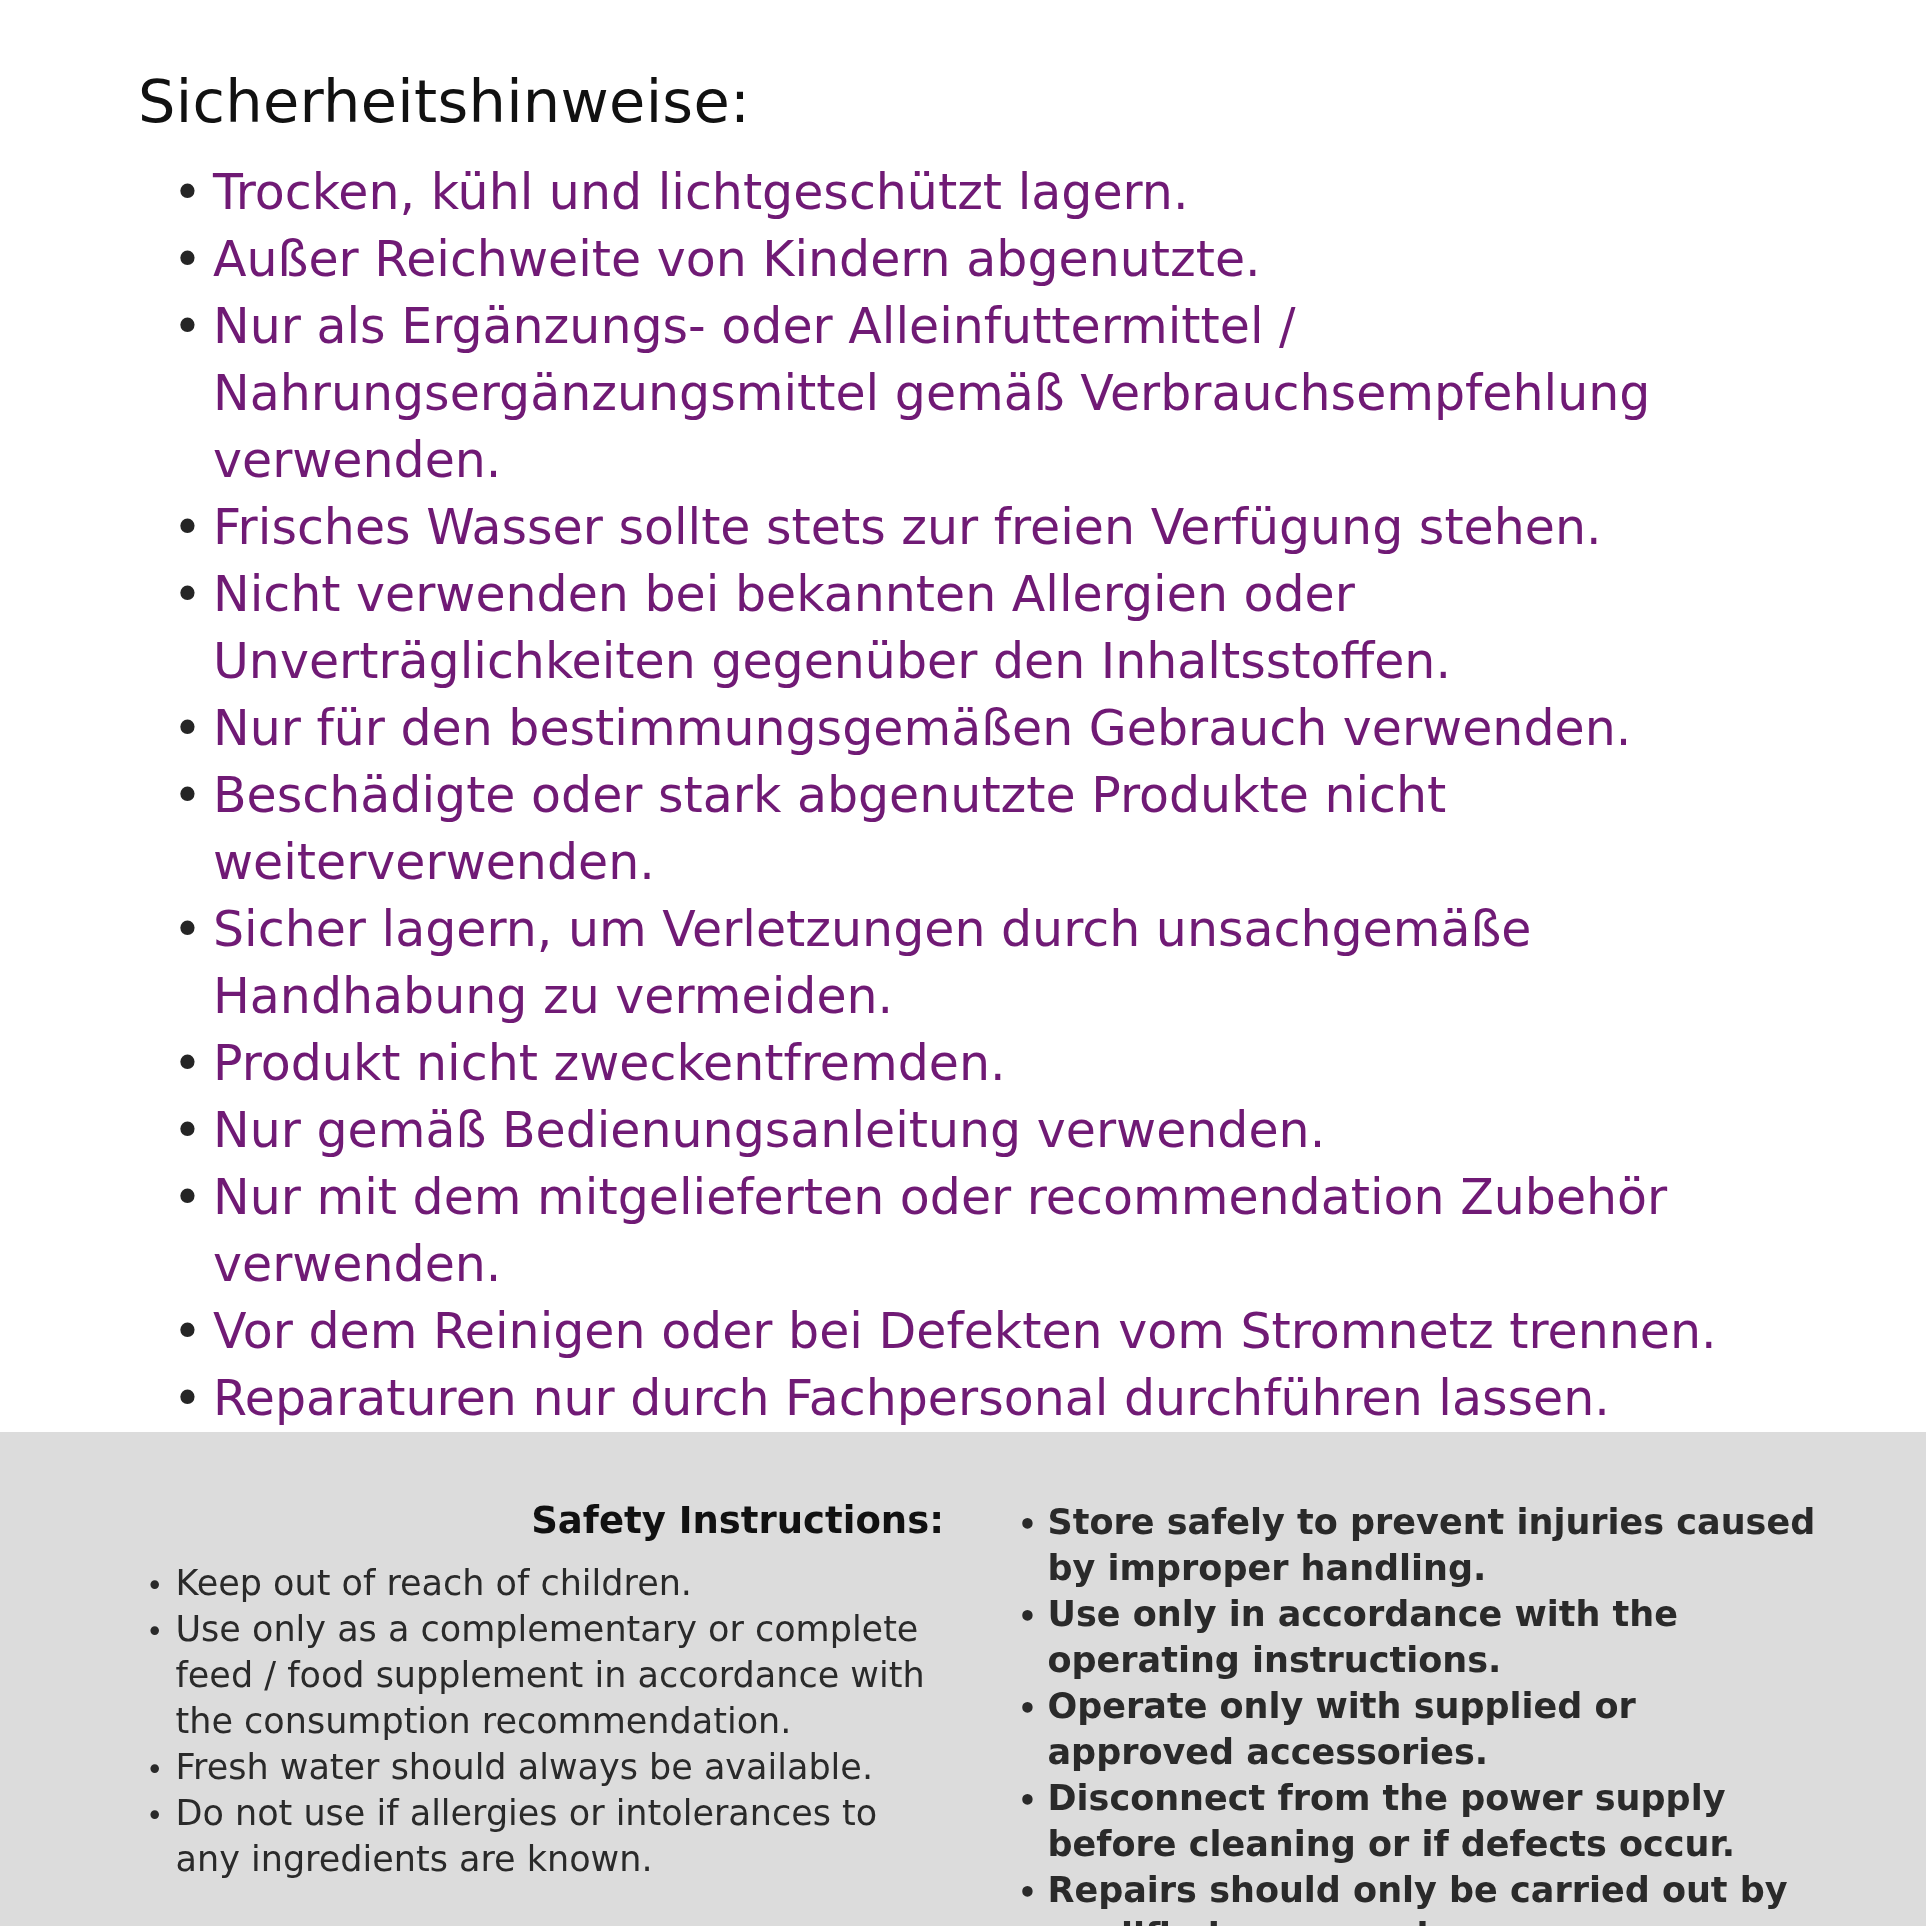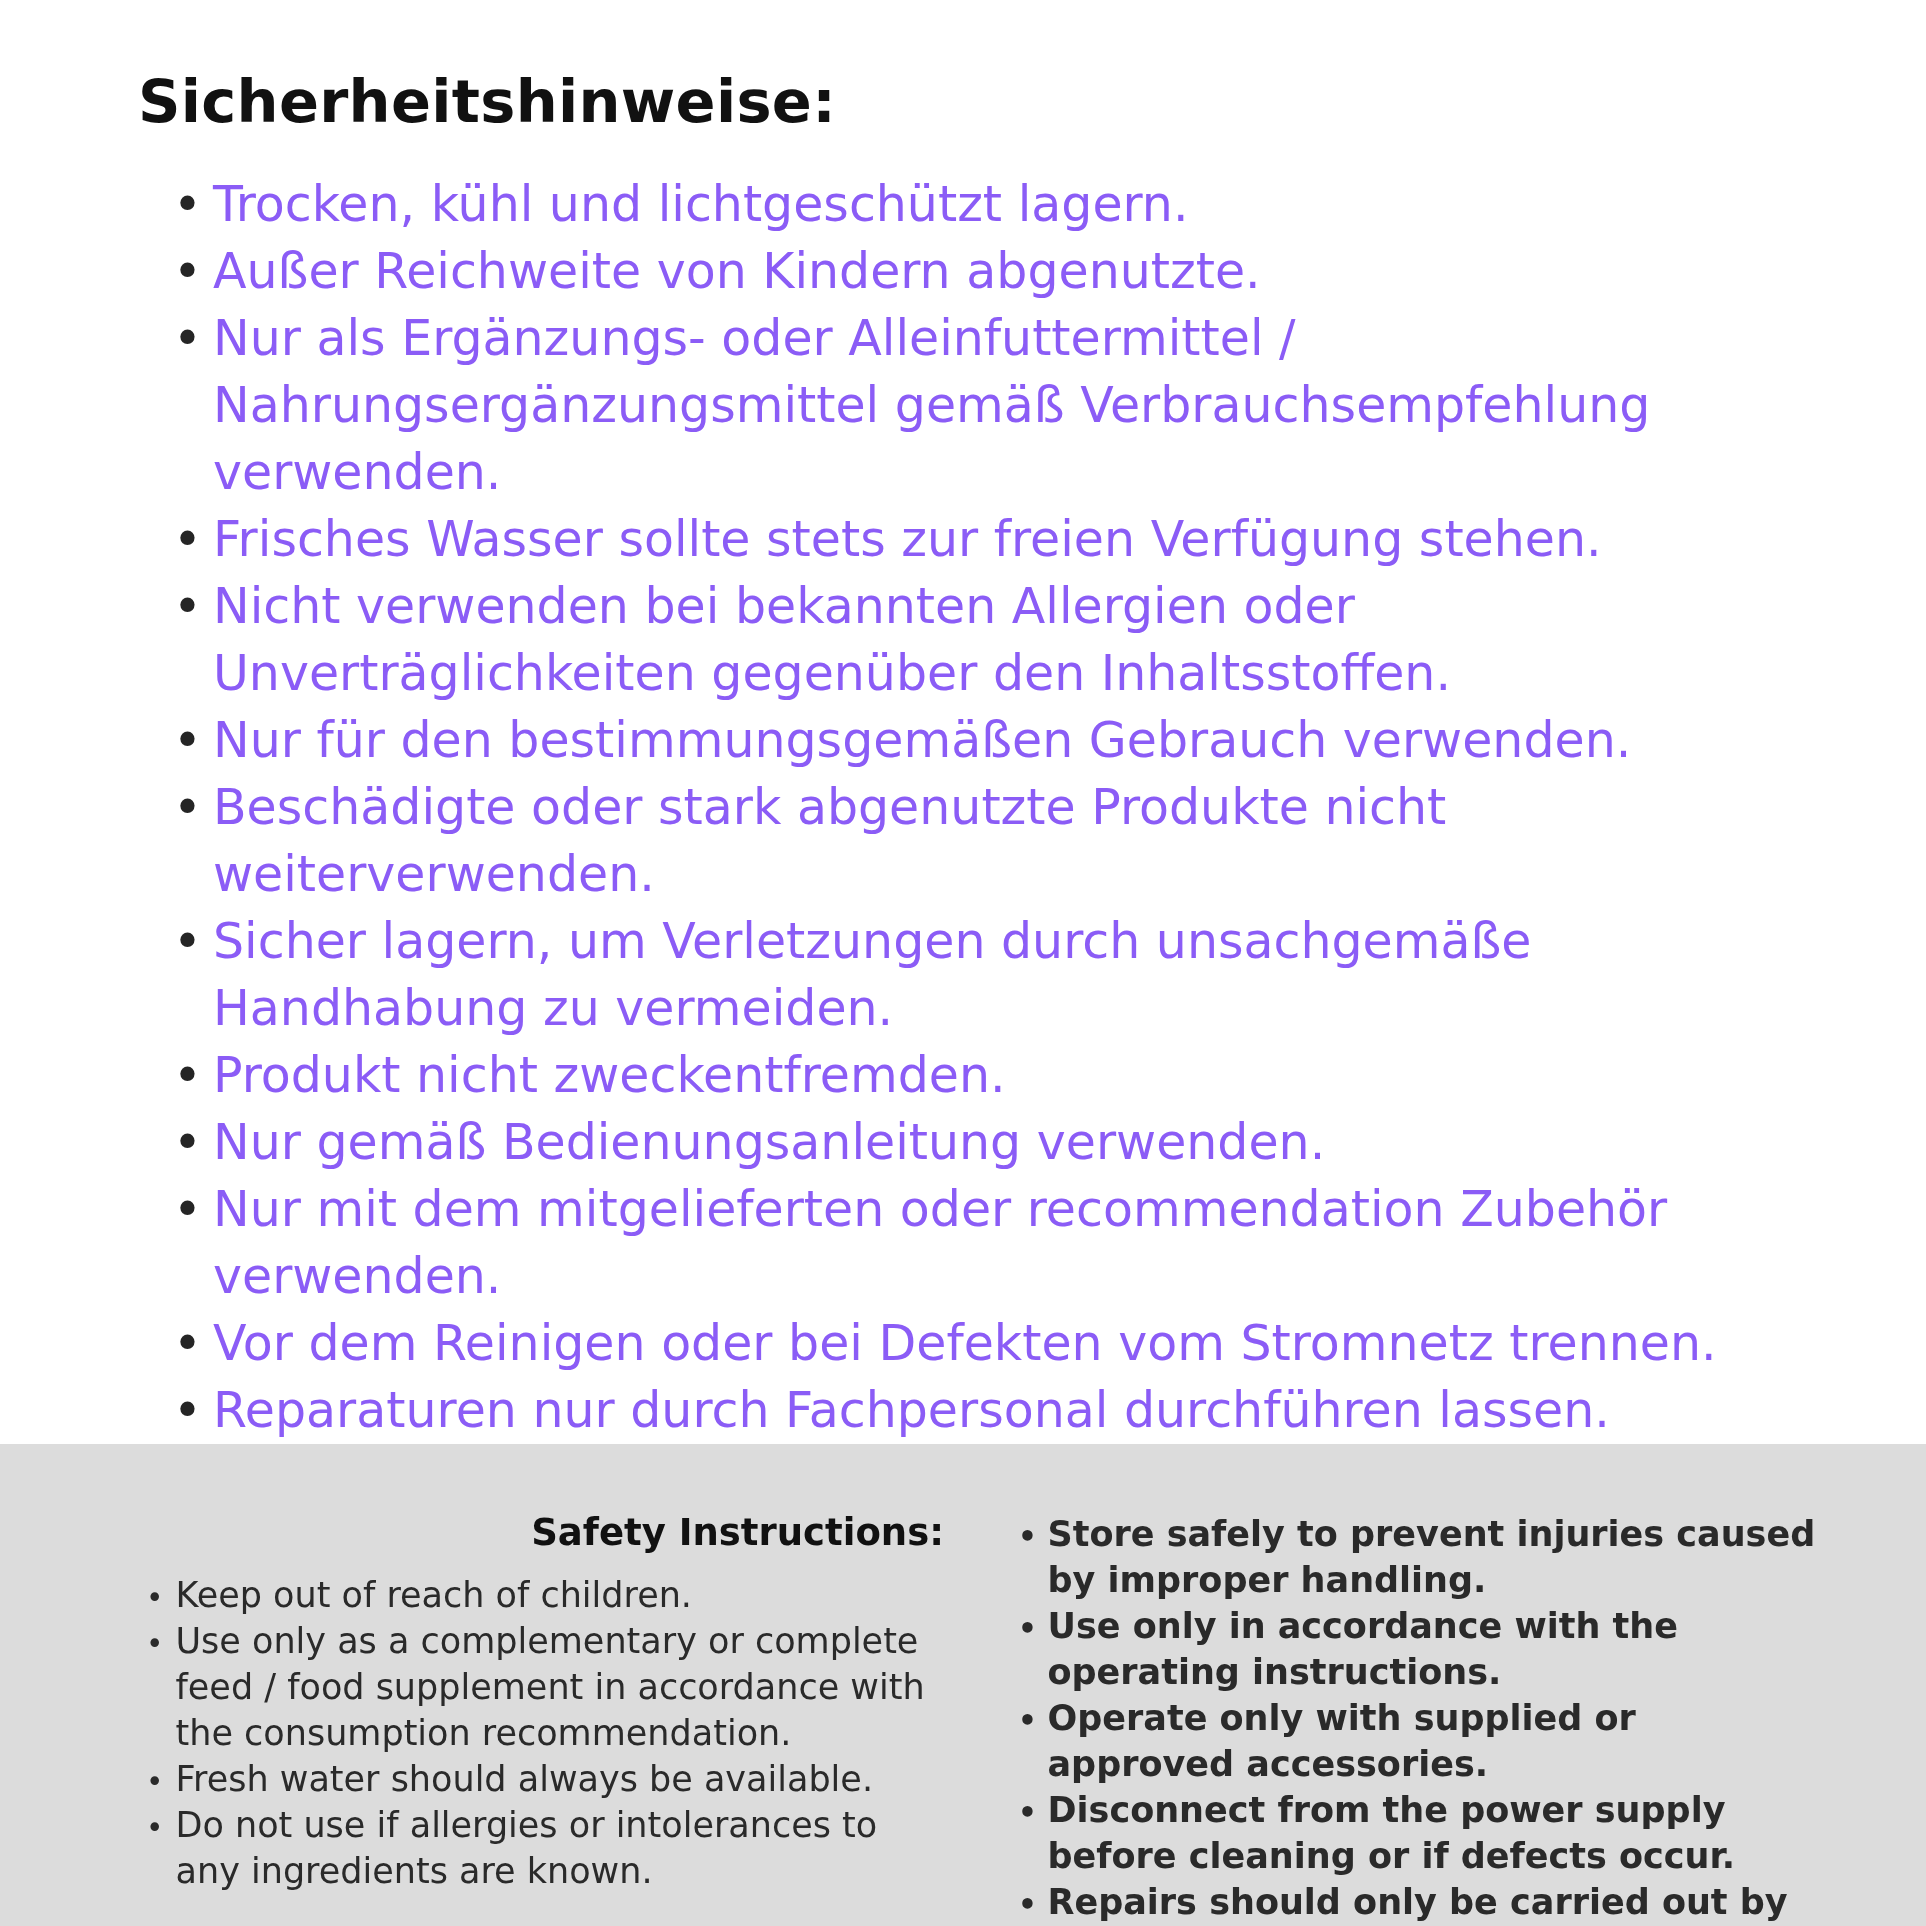--- a/index.html
+++ b/index.html
@@ -21,37 +21,37 @@
 
   
   .german-section {
     flex: 1 1 auto;
     padding: 67px 109px 0 138px;
     color: #1f1f1f;
   }
 
   .german-title {
     font-size: 59px;
-    font-weight: bold;
+    font-weight: normal;
     color: #111111;
     letter-spacing: 0.3px;
-    margin-bottom: 35px;
+    margin-bottom: 23px;
   }
 
   .german-list {
     list-style: none;
     margin-left: 35px;
     max-width: 1682px;
   }
 
   .german-list li {
     position: relative;
     font-size: 49px;
     line-height: 67px;
-    color: #8b5cf6;
+    color: #701a75;
     padding-left: 40px;
   }
 
   .german-list li::before {
     content: "\2022";
     position: absolute;
     left: 0;
     color: #252525;
   }
 

